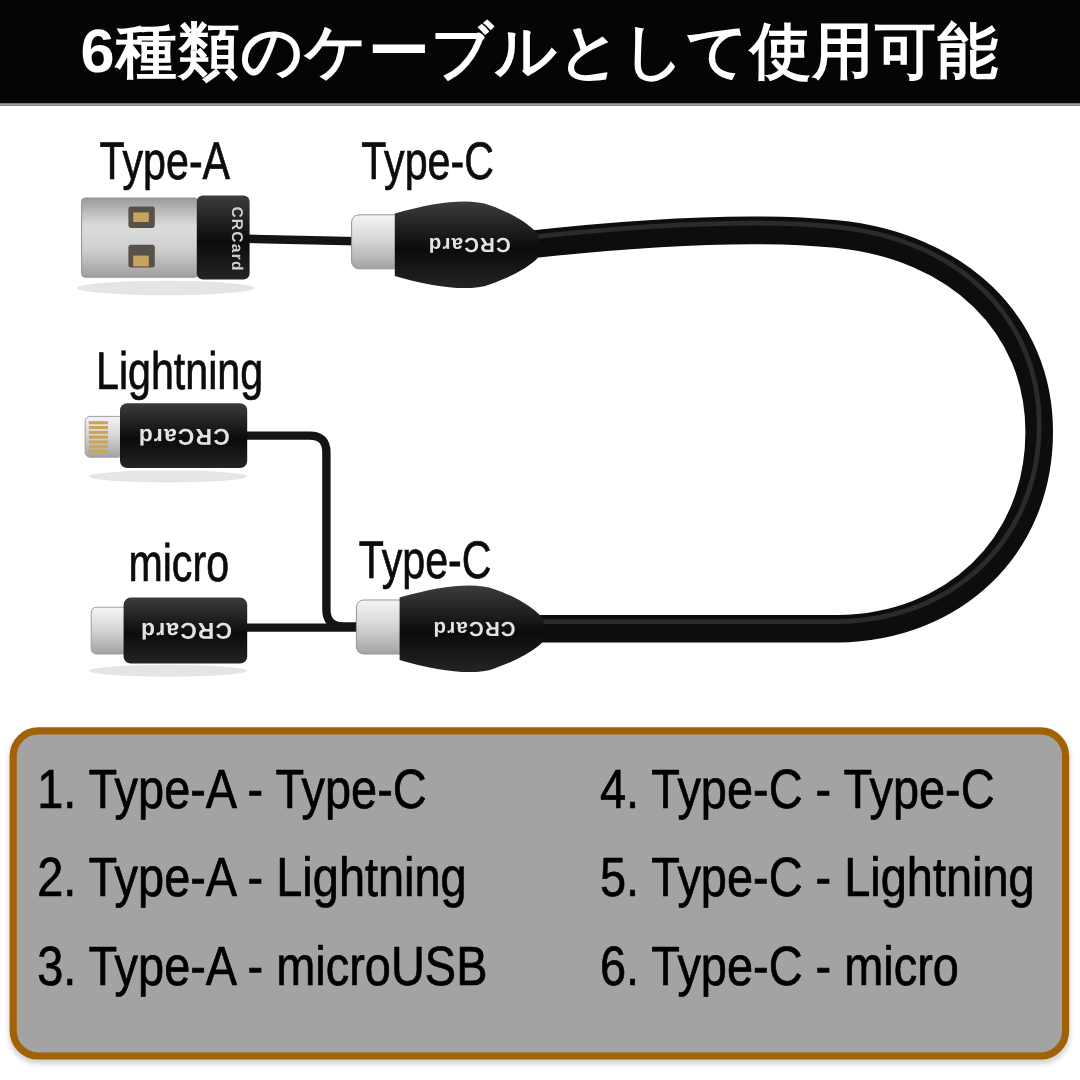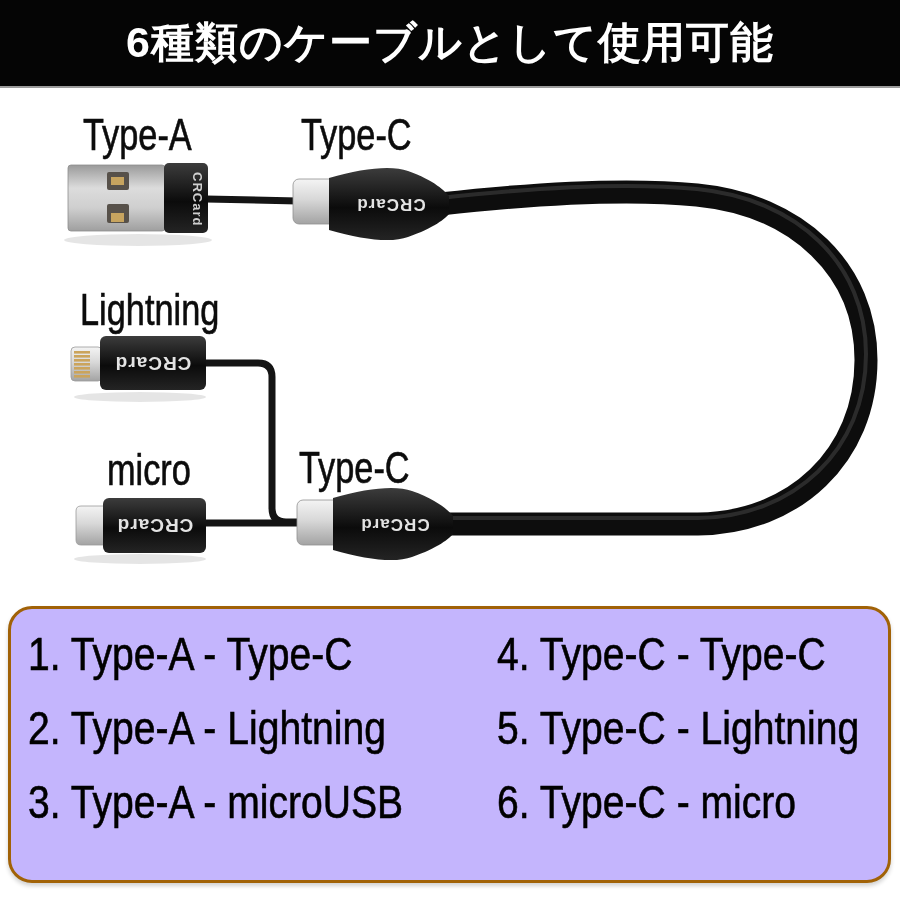--- a/index.html
+++ b/index.html
@@ -7,38 +7,38 @@
     position:relative;width:900px;height:900px;background:#ffffff;overflow:hidden;
     font-family:"Liberation Sans","DejaVu Sans",sans-serif;
   }
   
   .banner{
     position:absolute;left:0;top:0;width:900px;height:88px;background:#050505;
     display:flex;align-items:center;justify-content:center;
     border-bottom:2px solid #9c9c9c;box-sizing:border-box;
   }
   .banner-title{
-    color:#ffffff;font-size:43px;font-weight:bold;letter-spacing:1px;white-space:nowrap;
+    color:#ffffff;font-size:51px;font-weight:bold;letter-spacing:1px;white-space:nowrap;
   }
   
   .figure-svg{position:absolute;left:0;top:0;width:900px;height:900px;pointer-events:none;}
   .label{
     position:absolute;font-size:44px;color:#0c0c0c;white-space:nowrap;
     transform:scaleX(.78);transform-origin:left top;
     -webkit-text-stroke:.6px #0c0c0c;line-height:46px;
   }
   .label-type-a{left:83px;top:112px;}
   .label-type-c-top{left:301px;top:112px;}
   .label-lightning{left:80px;top:287px;}
   .label-micro{left:107px;top:447px;}
   .label-type-c-bottom{left:299px;top:445px;}
   
   .combo-box{
     position:absolute;left:8px;top:606px;width:883px;height:277px;box-sizing:border-box;
-    border:3px solid #a16207;border-radius:24px;background:#c4b5fd;
+    border:6px solid #a16207;border-radius:24px;background:#a3a3a3;
     box-shadow:0 3px 4px rgba(0,0,0,.18);
   }
   .combo-col{position:absolute;top:8px;}
   .combo-col-left{left:17px;}
   .combo-col-right{left:486px;}
   .combo-item{
     font-size:46px;color:#000000;line-height:74px;white-space:nowrap;
     transform:scaleX(.85);transform-origin:left top;
     -webkit-text-stroke:.6px #000000;
   }

